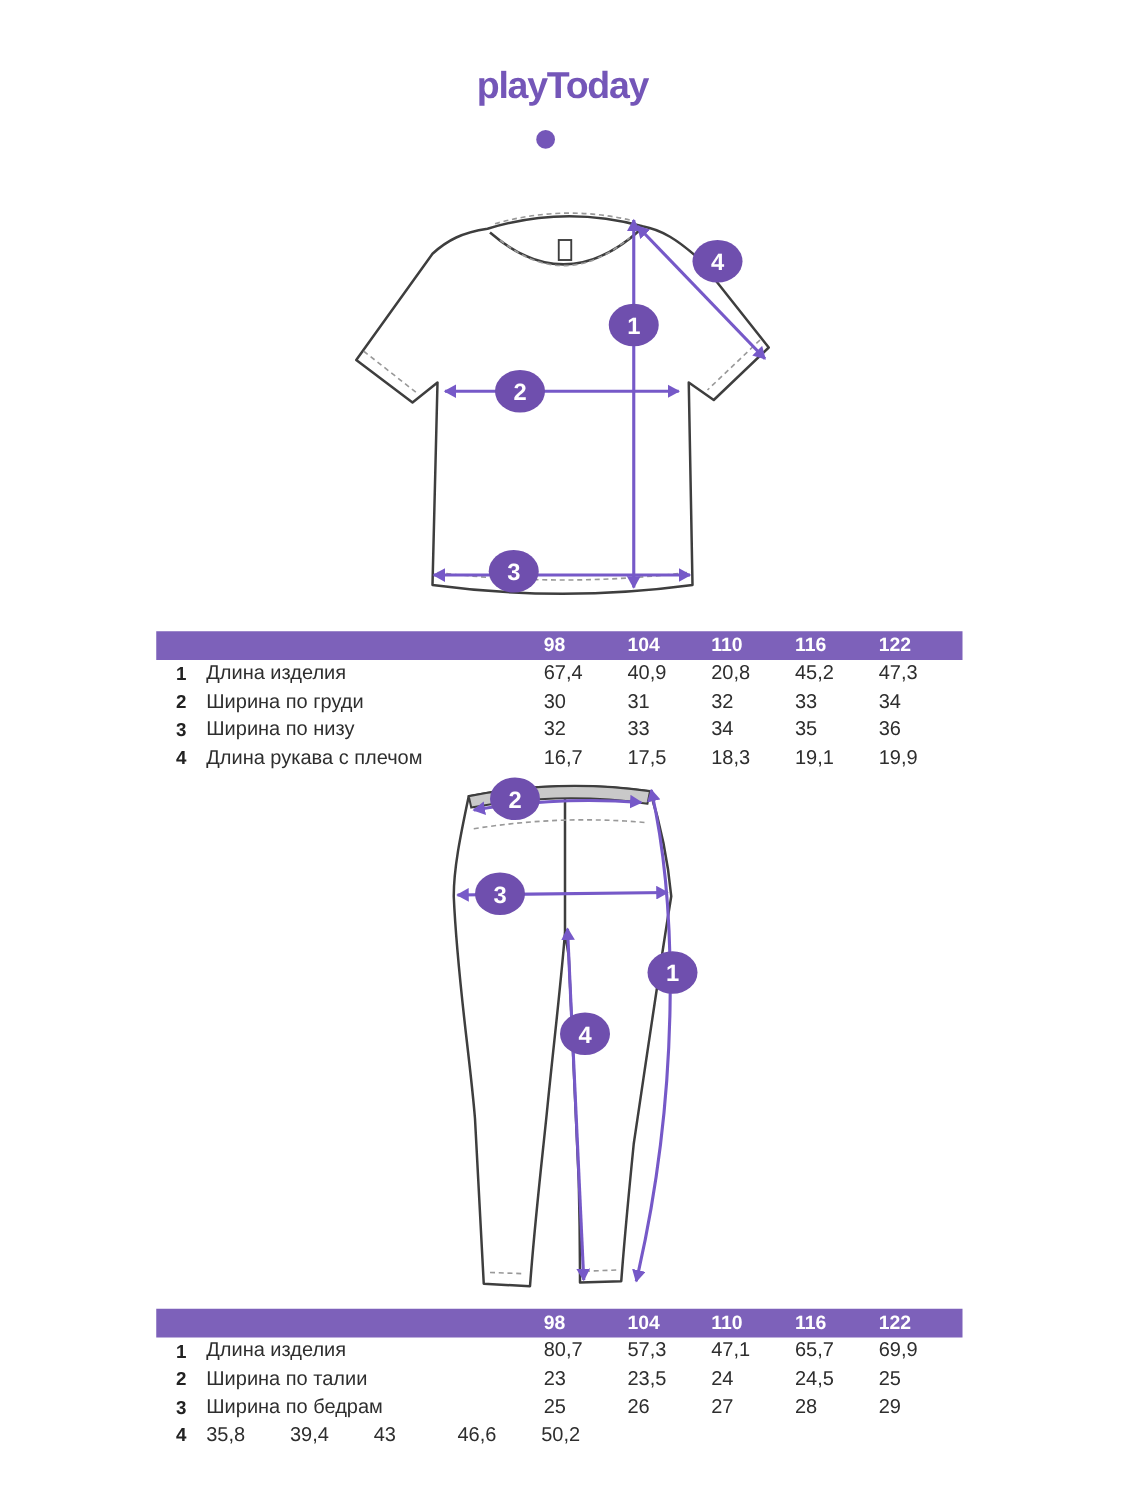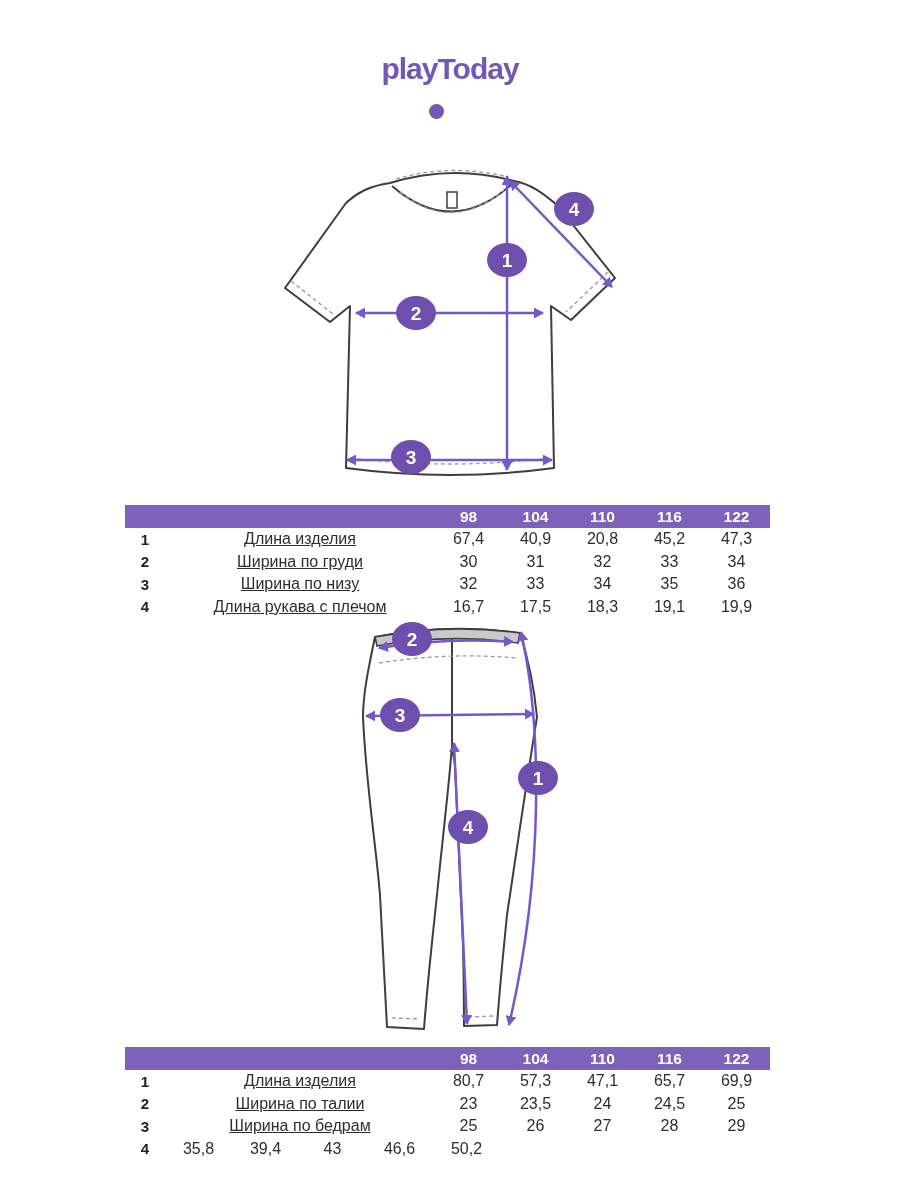--- a/index.html
+++ b/index.html
@@ -14,22 +14,22 @@
   .shirt-svg{position:absolute;top:150px;left:270px;}
   .pants-svg{position:absolute;top:615px;left:330px;}
   
   .mtable{position:absolute;left:125px;width:645px;}
   .t1{top:505px;}
   .t2{top:1047px;}
   .thead{display:flex;background:#7d61ba;height:23px;align-items:center;}
   .trow{display:flex;height:22.5px;align-items:center;}
   .c-spacer{width:310px;}
   .c-num{width:40px;text-align:center;font-weight:bold;font-size:15px;color:#222;}
-  .c-label{width:270px;text-align:center;font-size:16px;color:#2e2e2e;text-decoration:underline;}
-  .c-val{width:67px;text-align:center;font-size:16px;color:#2e2e2e;}
+  .c-label{width:270px;text-align:left;font-size:16px;color:#2e2e2e;}
+  .c-val{width:67px;font-size:16px;color:#2e2e2e;}
   .thead .c-val{color:#ffffff;font-weight:bold;font-size:15.5px;}
   svg .outline{fill:#ffffff;stroke:#3e3e3e;stroke-width:2;stroke-linejoin:round;}
   svg .stitch{fill:none;stroke:#999999;stroke-width:1.3;stroke-dasharray:4 3;}
   svg .arrow{fill:none;stroke:#7659c8;stroke-width:2.5;}
   svg .marker-ellipse{fill:#6f4fae;}
   svg .marker-num{fill:#ffffff;font-family:"Liberation Sans",sans-serif;
         font-size:19px;font-weight:bold;text-anchor:middle;}
   svg .thin{fill:none;stroke:#3e3e3e;stroke-width:2;}
 </style>
 </head>

